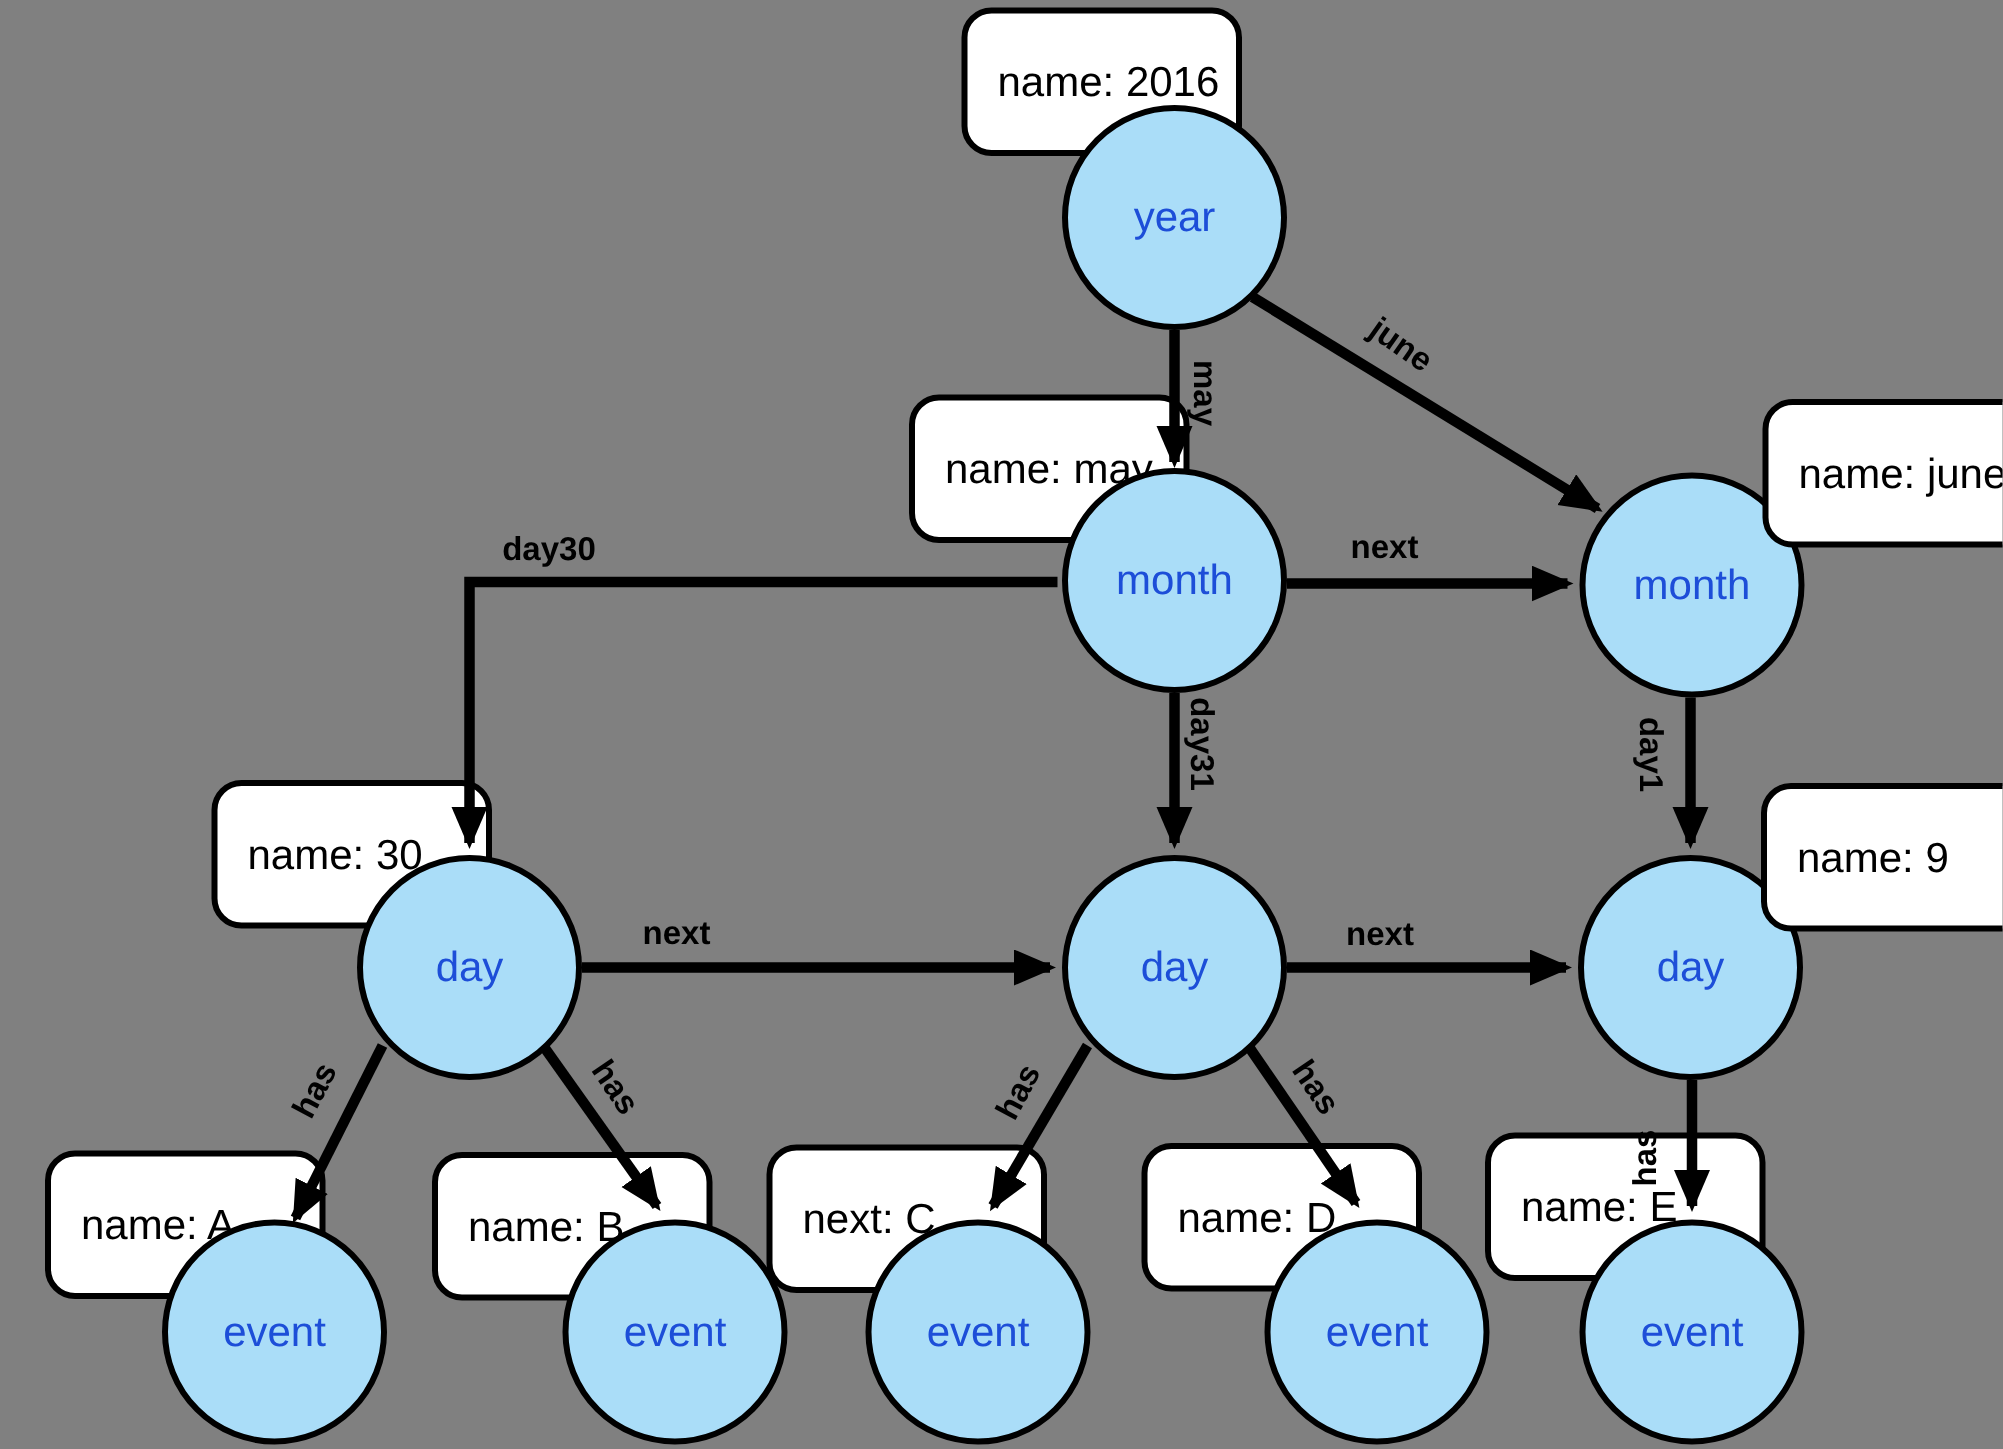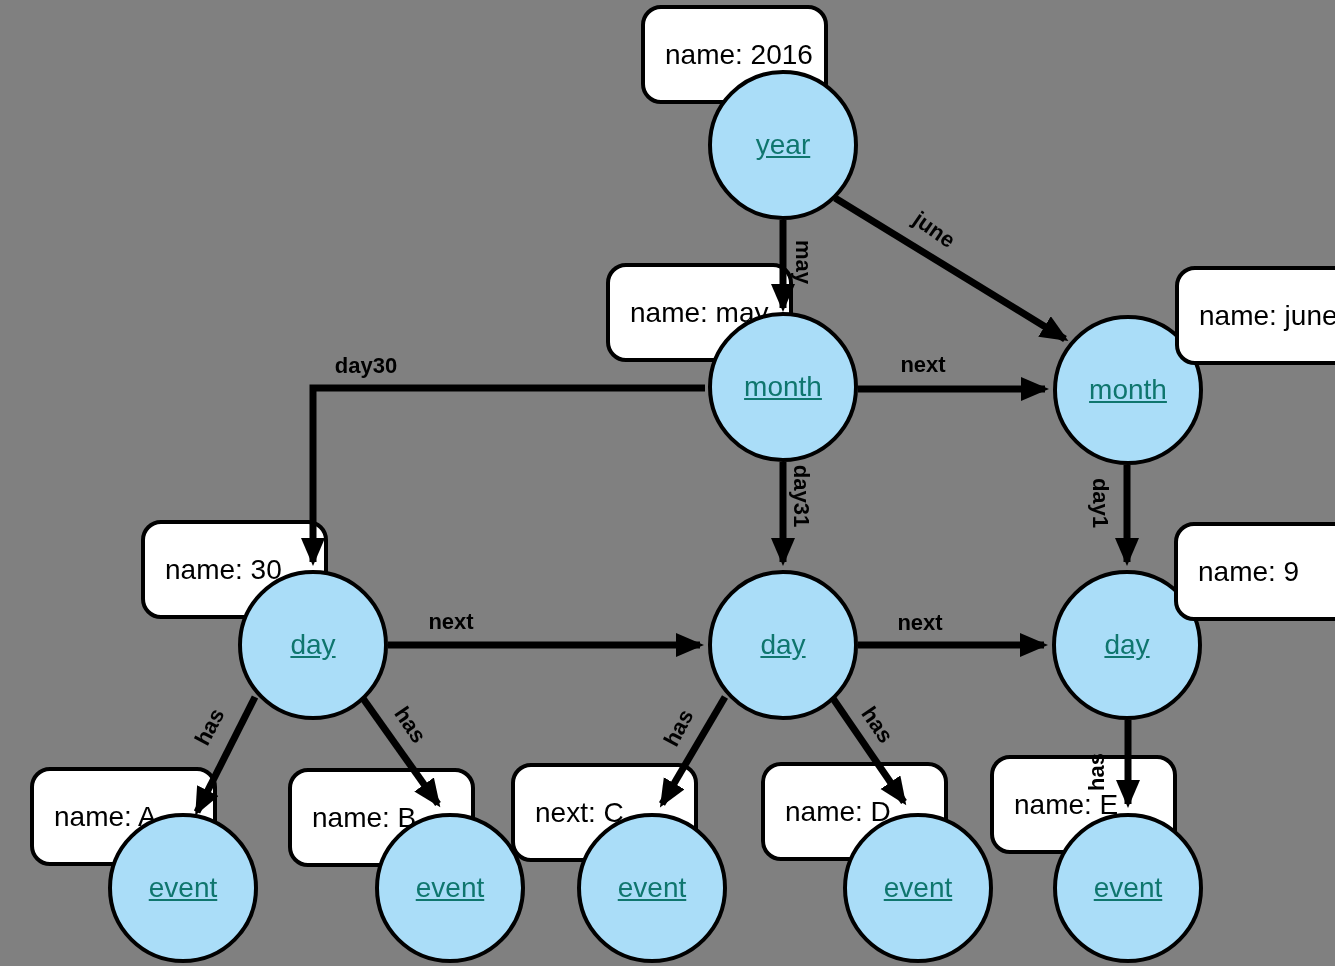--- a/index.html
+++ b/index.html
@@ -46,22 +46,21 @@
     position: absolute;
     width: 150px;
     height: 150px;
     border-radius: 50%;
     background: var(--node_fill);
     border: 4px solid var(--node_border);
     display: flex;
     align-items: center;
     justify-content: center;
     font-size: 28px;
-    color: #0f766e;
-    text-decoration: underline;
+    color: #1d4ed8;
   }
   .elabel {
     position: absolute;
     font-size: 22px;
     font-weight: bold;
     color: #000;
     white-space: nowrap;
     transform: translate(-50%,-50%);
   }
   .rot90  { transform: translate(-50%,-50%) rotate(90deg); }

